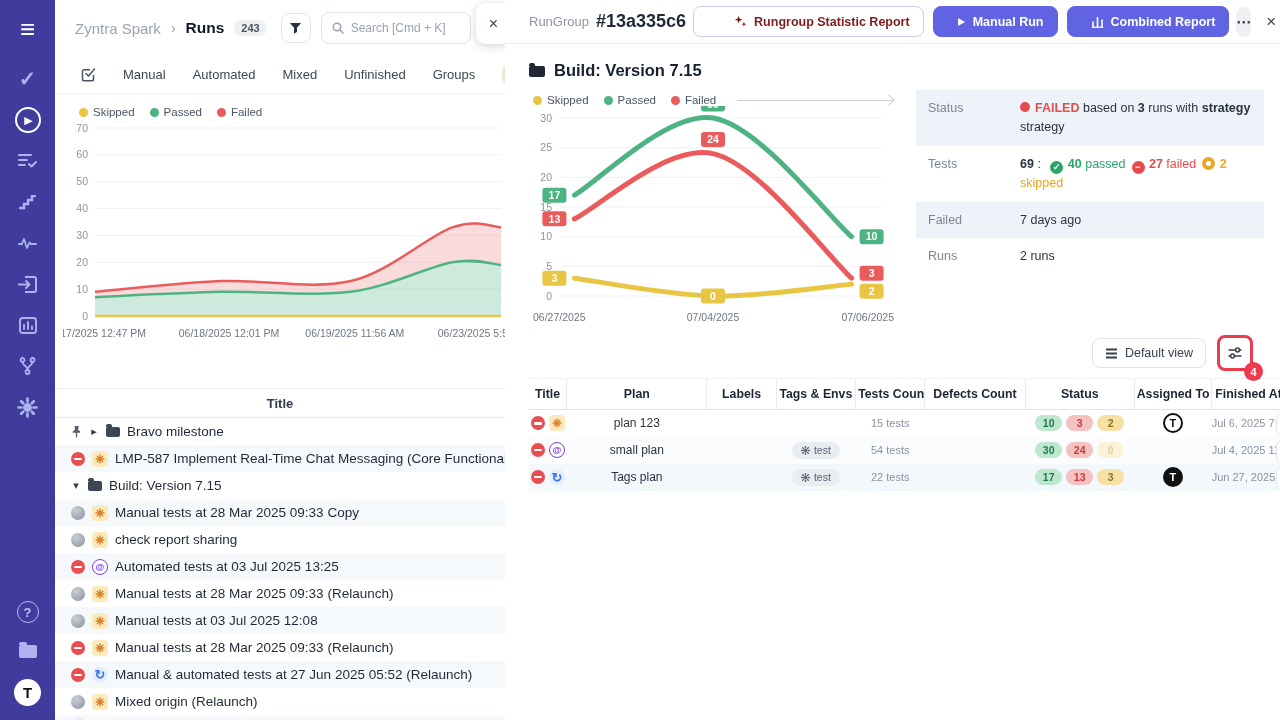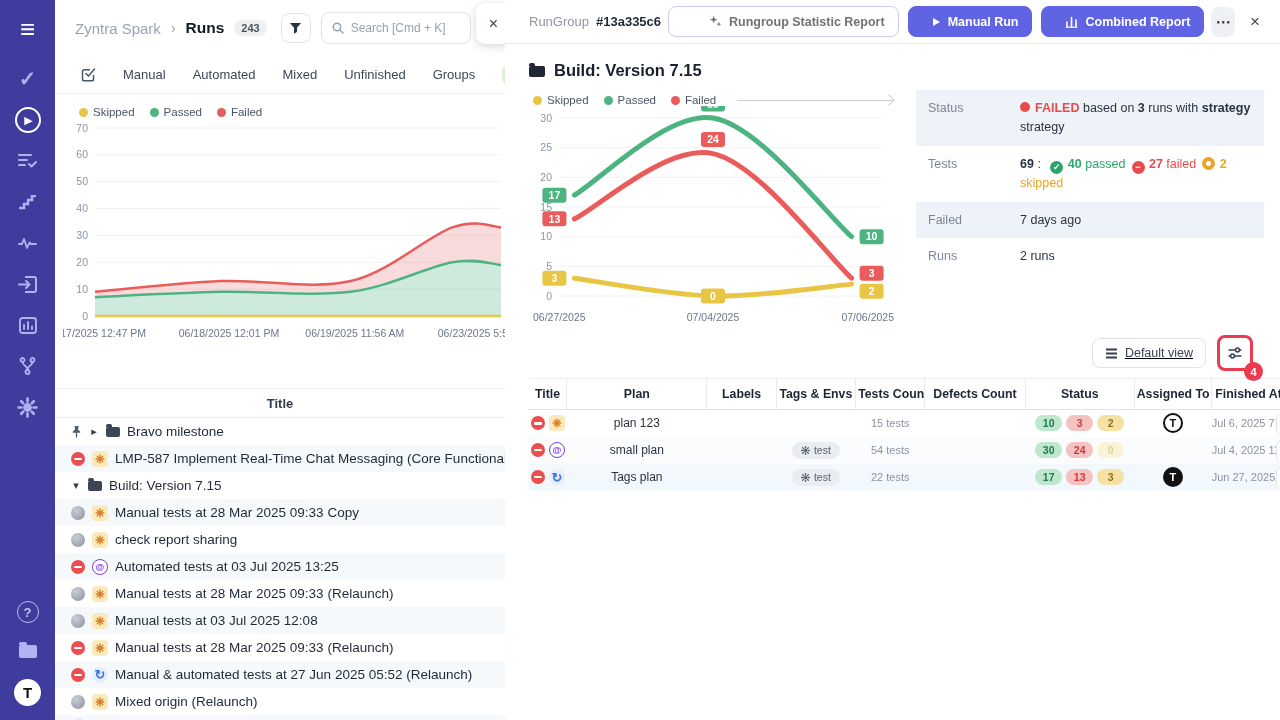--- a/index.html
+++ b/index.html
@@ -61,24 +61,24 @@
   .org { width:16px; height:16px; display:flex; align-items:center; justify-content:center; flex-shrink:0; }
   .org-manual { background:#FBEBBC; border-radius:4px; }
   .org-automated { border:1.6px solid #7A3BE8; border-radius:50%; color:#7A3BE8; font-size:9px; font-weight:700; background:#fff; }
   .org-mixed { color:#3B74E8; font-size:13px; font-weight:700; background:#E4EEFD; border-radius:50%; }
   .pin { display:flex; align-items:center; }
 
   
   .drawer { flex:1; background:#fff; box-shadow:-7px 0 18px rgba(15,23,42,.10); display:flex; flex-direction:column; position:relative; z-index:20; overflow:hidden; }
   .dr-header { height:44px; border-bottom:1px solid #e8ebef; display:flex; align-items:center; padding:0 16px 0 24px; gap:7px; flex-shrink:0; }
   .dr-title-prefix { color:#8d96a5; font-size:13px; }
-  .dr-title-id { color:#1f2937; font-size:13px; font-weight:700; }
+  .dr-title-id { color:#1f2937; font-size:18px; font-weight:700; }
   .dr-actions { margin-left:auto; display:flex; align-items:center; gap:9px; }
   .btn { height:31px; border-radius:8px; display:flex; align-items:center; gap:7px; padding:0 13px; font-size:12.5px; font-weight:700; cursor:pointer; white-space:nowrap; }
-  .btn-outline { border:1px solid #c9cbf2; color:#737373; background:#fff;padding-left:40px; }
+  .btn-outline { border:1px solid #c9cbf2; color:#7f1d1d; background:#fff;padding-left:40px; }
   .btn-solid { background:#6064E3; color:#fff; border:1px solid #6064E3;padding-left:23px; }
   .btn-more { width:30px; height:30px; background:#eef0f3; border-radius:8px; display:flex; align-items:center; justify-content:center; color:#374151; font-size:15px; font-weight:700; cursor:pointer; }
   .dr-close { margin-left:4px; font-size:17px; color:#3f4754; cursor:pointer; padding:0 4px; }
 
   .dr-body { flex:1; padding:14px 16px 0 24px; position:relative; }
   .dr-heading { display:flex; align-items:center; gap:9px; margin:3px 0 6px; font-size:16.5px; font-weight:700; color:#17202e; }
   .dr-heading .folder-ic { width:16px; height:11px; background:#1f2733; margin-top:2px; }
   .dr-top { display:flex; align-items:flex-start; }
   .dr-chart-col { width:378px; }
   .dr-chart-col .legend { margin:8px 0 0 4px; display:flex; }
@@ -89,21 +89,21 @@
   .ilabel { width:92px; color:#7c8696; flex-shrink:0; }
   .ivalue { color:#2a3342; }
   .t-b { font-weight:700; }
   .t-red { color:#E84B4B; } .t-green { color:#2BA56A; } .t-orange { color:#EFA51F; }
   .dot-red { display:inline-block; width:10px; height:10px; border-radius:50%; background:#E84B4B; margin-right:5px; }
   .ic { display:inline-flex; width:13px; height:13px; border-radius:50%; color:#fff; font-size:9px; font-weight:700; align-items:center; justify-content:center; vertical-align:-2px; margin:0 1px 0 6px; }
   .ic-green { background:#2BA56A; }
   .ic-red { background:#E84B4B; }
   .ic-orange { background:radial-gradient(circle, #fff 0 26%, #EFA51F 30%); }
 
-  .view-bar { display:flex; justify-content:flex-end; align-items:center; gap:14px; margin:6px 14px 10px 0;text-decoration:underline; }
+  .view-bar { display:flex; justify-content:flex-end; align-items:center; gap:14px; margin:6px 14px 10px 0; }
   .btn-view { height:30px; border:1px solid #dfe3e8; border-radius:8px; background:#fff; display:flex; align-items:center; gap:7px; padding:0 12px; font-size:12.5px; color:#374151; cursor:pointer; }
   .ann-wrap { position:relative; width:30px; height:30px; display:flex; align-items:center; justify-content:center; cursor:pointer; }
   .ann-frame { position:absolute; inset:-3px; border:3px solid #EA3B4F; border-radius:8px; pointer-events:none; }
   .ann-badge { position:absolute; right:-13px; bottom:-13px; width:19px; height:19px; border-radius:50%; background:#EA3B4F; color:#fff; font-size:11px; font-weight:700; display:flex; align-items:center; justify-content:center; z-index:5; }
 
   .dr-table { border-collapse:collapse; table-layout:fixed; width:756px; }
   .dr-table th { height:31px; font-size:12.3px; font-weight:700; color:#1d2635; border-right:1px solid #e8ebef; border-bottom:1px solid #dfe3e8; border-top:1px solid #f0f2f5; text-align:center; overflow:hidden; white-space:nowrap; padding:0 2px; }
   .dr-table th:last-child { border-right:none; }
   .dr-table td { height:27px; font-size:12px; color:#2a3342; text-align:center; overflow:hidden; white-space:nowrap;margin-top:20px; }
   .trow { cursor:pointer; }

